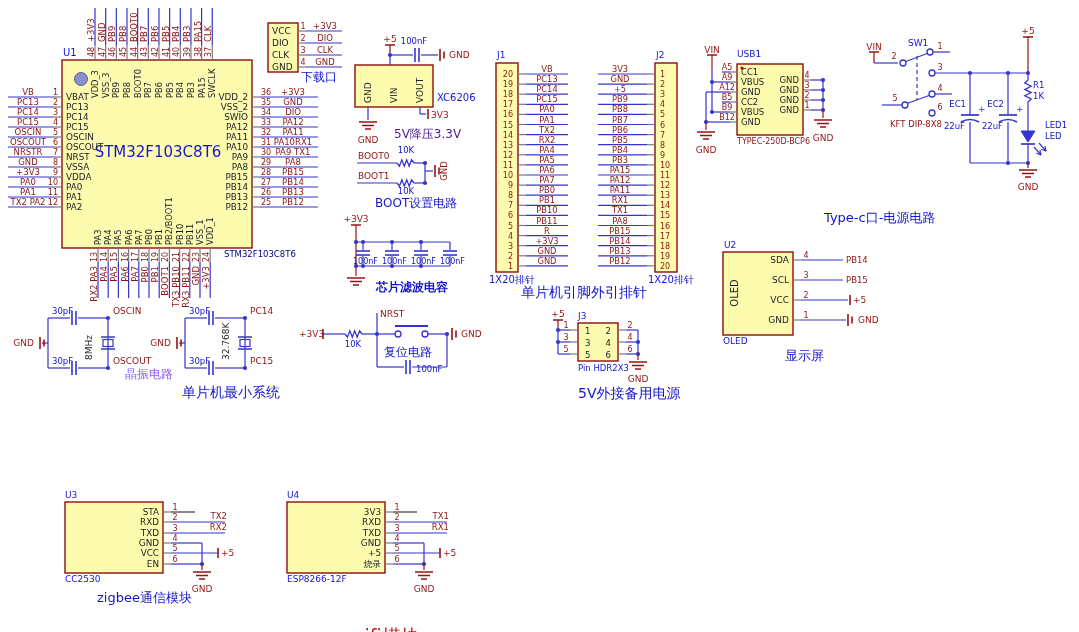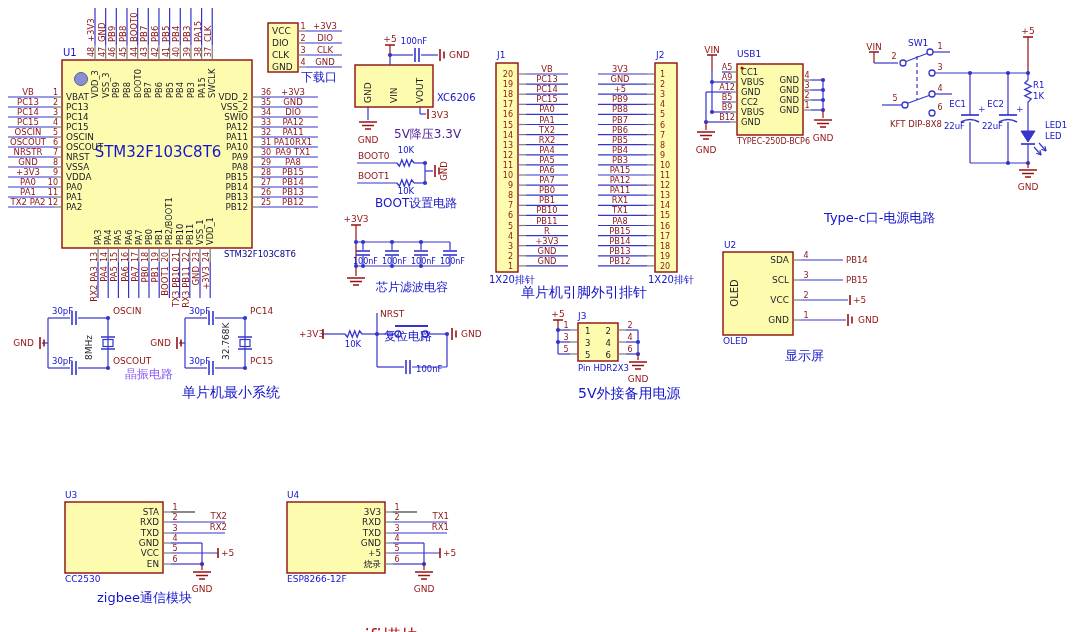--- a/index.html
+++ b/index.html
@@ -874,26 +874,26 @@
       <line x1="424" y1="564" x2="424" y2="570" stroke="#961212" stroke-width="1.2"></line>
       <line x1="415" y1="572" x2="433" y2="572" stroke="#961212" stroke-width="1.5"></line>
       <line x1="418" y1="575.5" x2="430" y2="575.5" stroke="#961212" stroke-width="1.5"></line>
       <line x1="421" y1="579" x2="427" y2="579" stroke="#961212" stroke-width="1.5"></line>
       <text x="424" y="592" fill="#961212" font-size="9" text-anchor="middle">GND</text>
     </svg>
 
 <div class="cap" style="left: 301px; top: 69px; font-size: 12px; color: rgb(20, 20, 204);">下载口</div>
 <div class="cap" style="left: 394px; top: 126px; font-size: 12px; color: #4c1d95;">5V降压3.3V</div>
 <div class="cap" style="left: 375px; top: 195px; font-size: 12px; color: rgb(20, 20, 204);">BOOT设置电路</div>
-<div class="cap" style="left: 376px; top: 279px; font-size: 12px; color: rgb(20, 20, 204);">芯片滤波电容</div>
+<div class="cap" style="left: 376px; top: 279px; font-size: 12px; color: rgb(20, 20, 204); font-weight: bold;">芯片滤波电容</div>
 <div class="cap" style="left: 489px; top: 273px; font-size: 10px; color: rgb(20, 20, 204);">1X20排针</div>
 <div class="cap" style="left: 648px; top: 273px; font-size: 10px; color: rgb(20, 20, 204);">1X20排针</div>
 <div class="cap" style="left: 521px; top: 284px; font-size: 14px; color: rgb(20, 20, 204);">单片机引脚外引排针</div>
 <div class="cap" style="left: 824px; top: 181px; font-size: 13px; color: rgb(20, 20, 204); margin-top: 28px;">Type-c口-电源电路</div>
 <div class="cap" style="left: 785px; top: 347px; font-size: 13px; color: rgb(20, 20, 204);">显示屏</div>
 <div class="cap" style="left: 125px; top: 366px; font-size: 12px; color: #8b5cf6;">晶振电路</div>
 <div class="cap" style="left: 182px; top: 384px; font-size: 14px; color: rgb(20, 20, 204); text-align: right;">单片机最小系统</div>
-<div class="cap" style="left: 384px; top: 328px; font-size: 12px; color: rgb(20, 20, 204);">复位电路</div>
+<div class="cap" style="left: 384px; top: 344px; font-size: 12px; color: rgb(20, 20, 204);">复位电路</div>
 <div class="cap" style="left: 578px; top: 385px; font-size: 14px; color: rgb(20, 20, 204);">5V外接备用电源</div>
 <div class="cap" style="left: 97px; top: 589px; font-size: 13px; color: rgb(20, 20, 204); text-align: right;">zigbee通信模块</div>
 <div class="cap" style="left: 349px; top: 624px; font-size: 19px; color: #b91c1c;">wifi模块</div>
 
 </div>
 
 </body></html>

